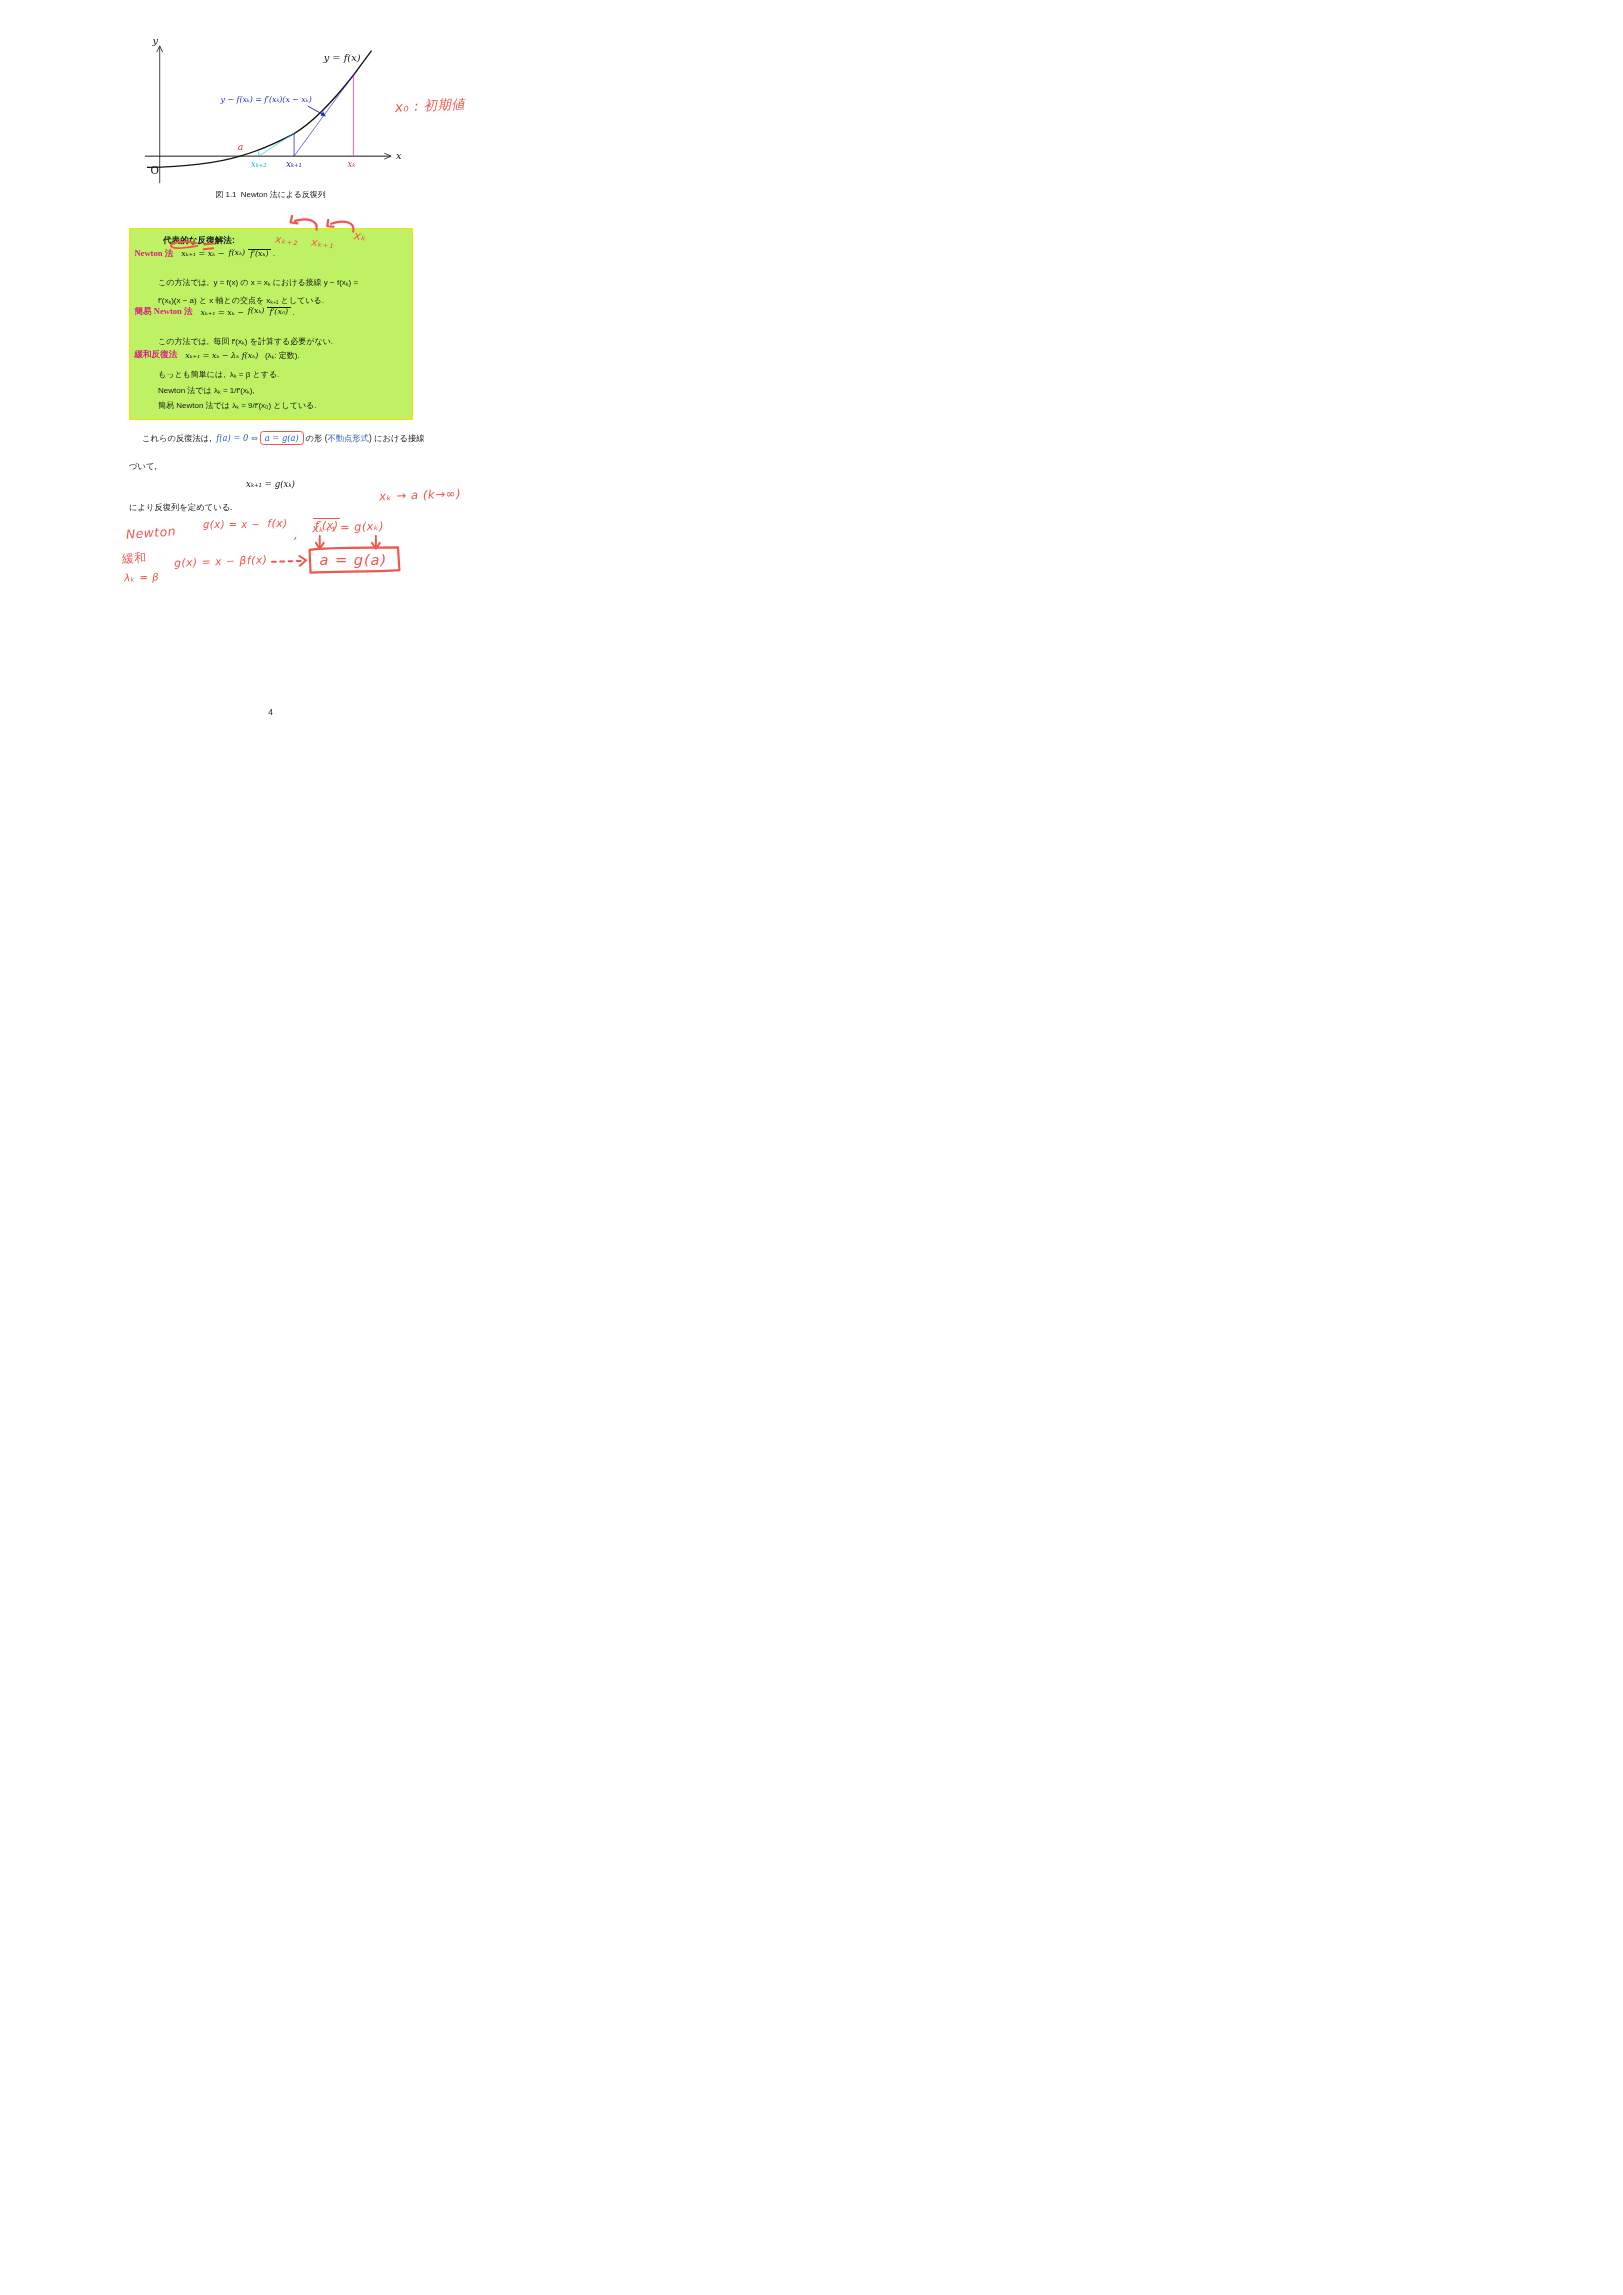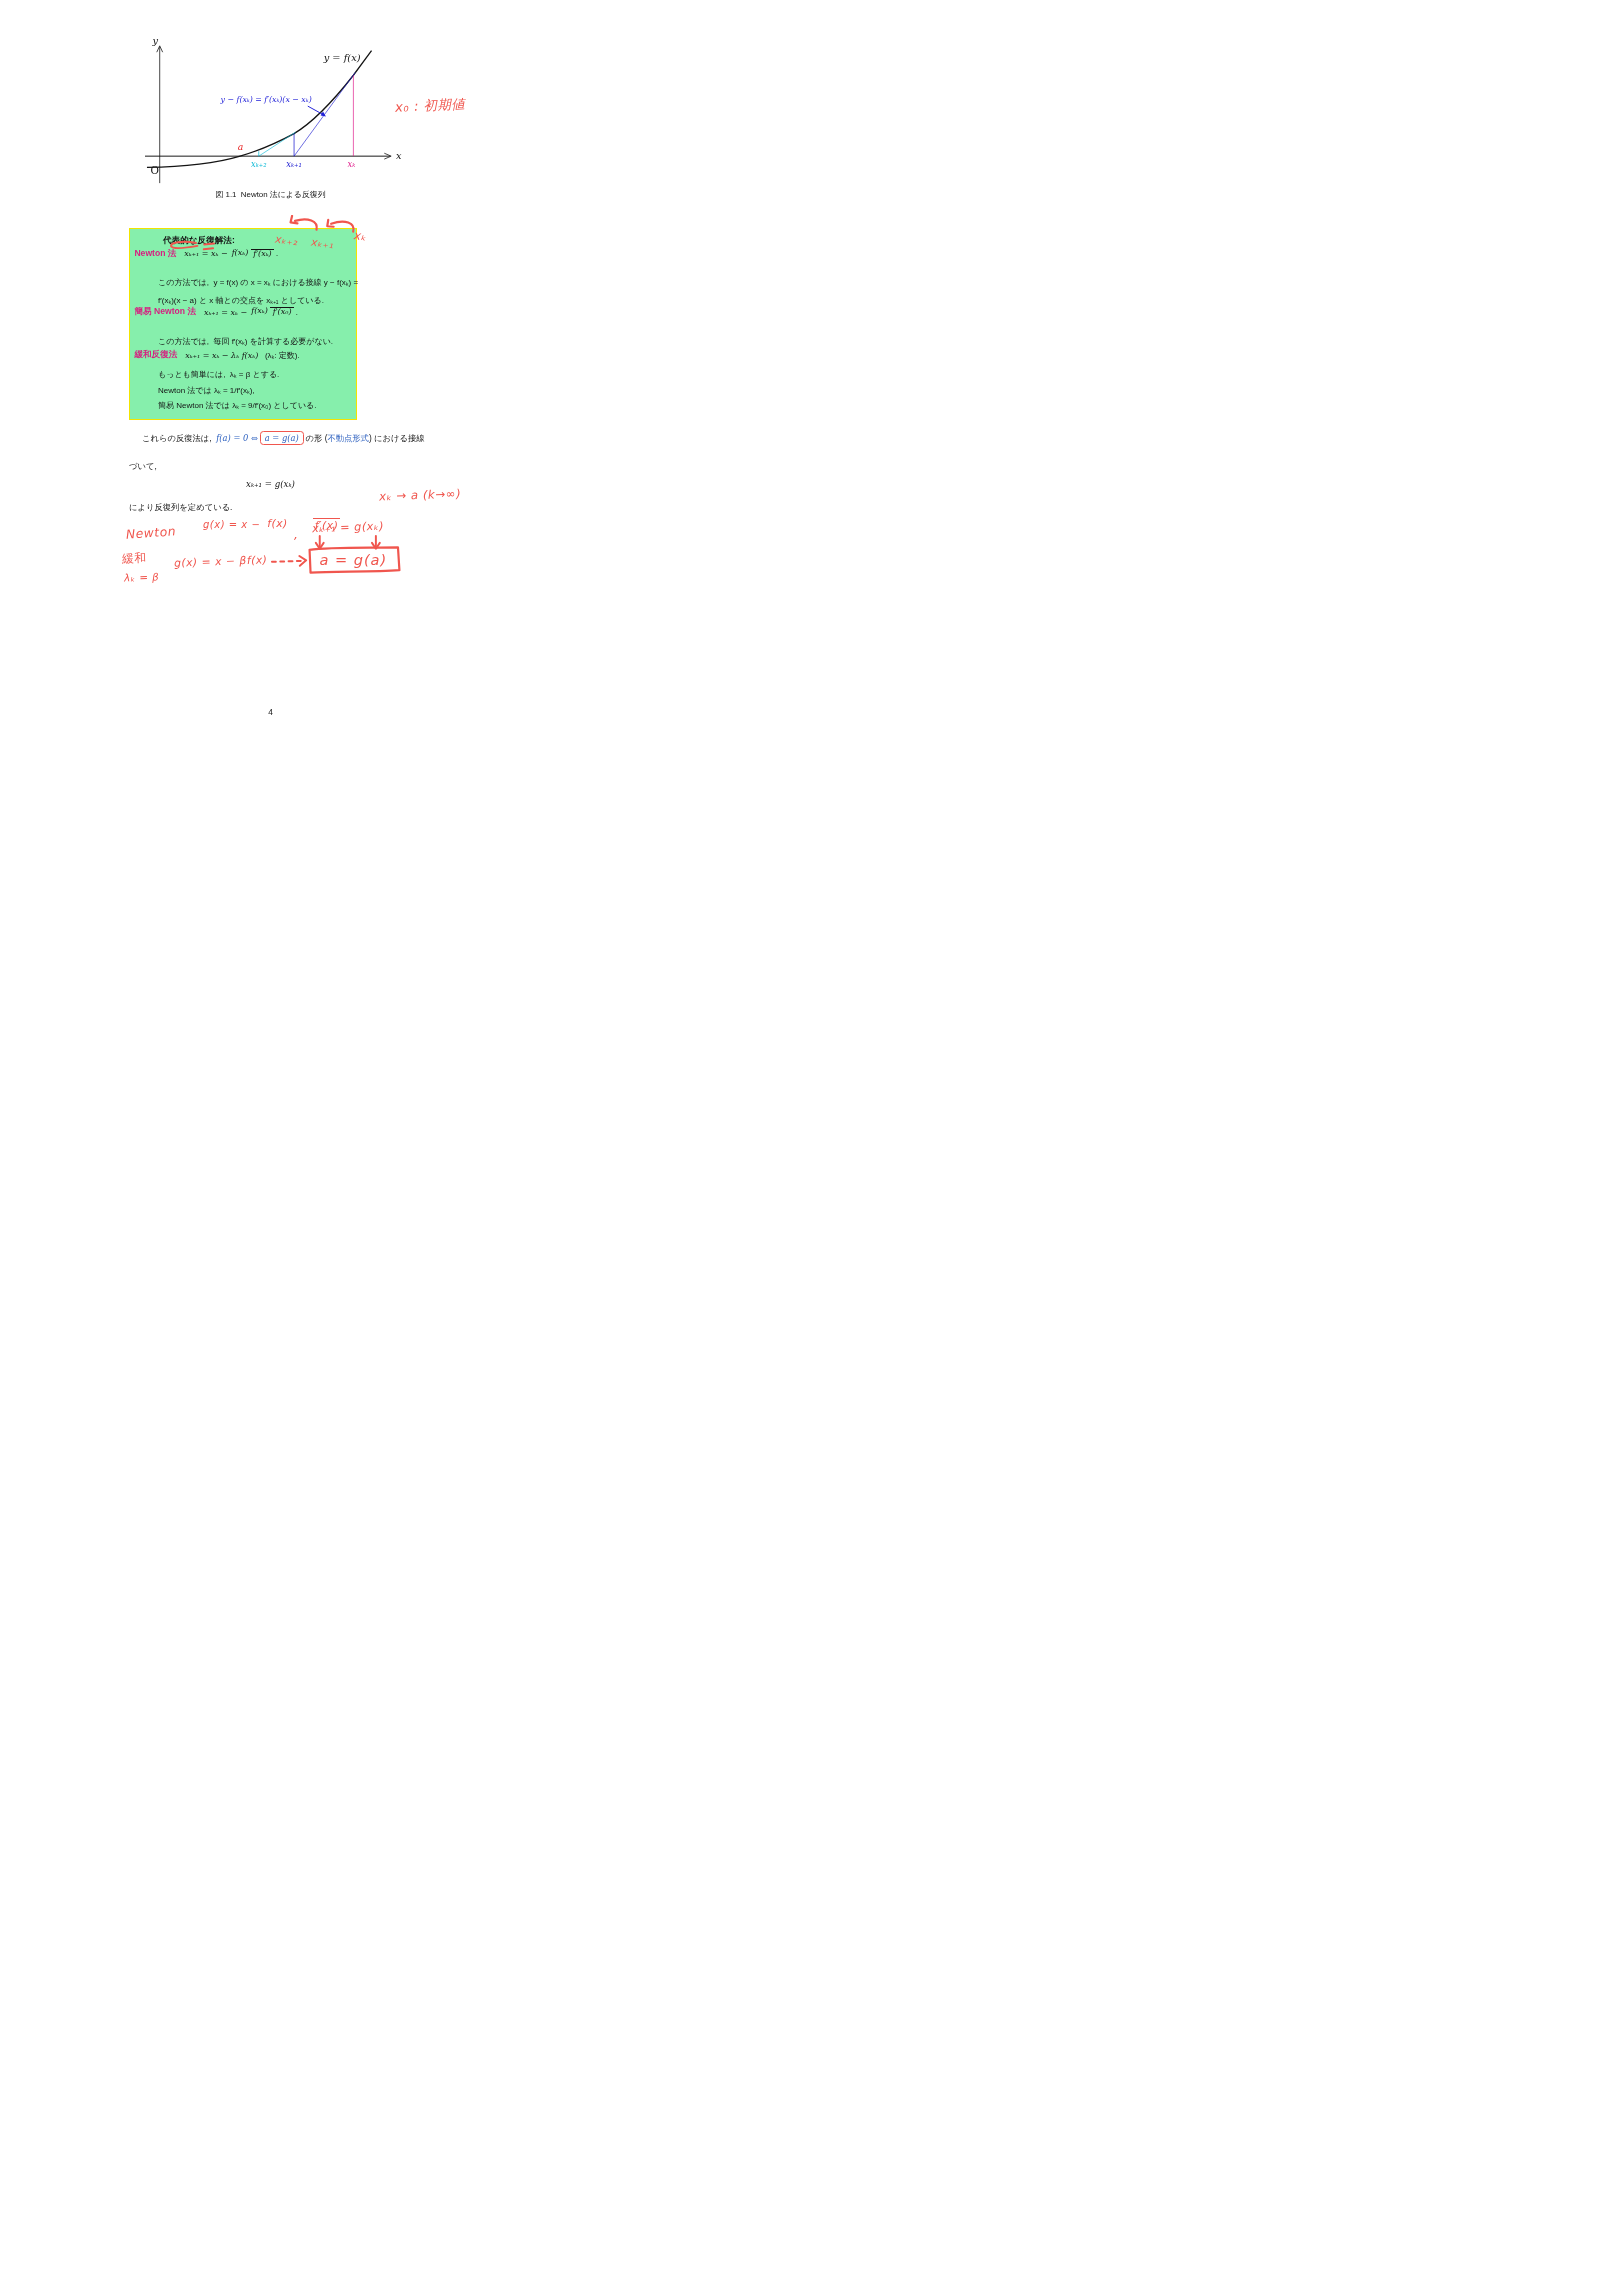--- a/index.html
+++ b/index.html
@@ -10,26 +10,26 @@
   .abs { position:absolute; }
   .math { font-family:"DejaVu Serif", serif; font-style:italic; }
   .jp   { font-family:"Liberation Sans", sans-serif; font-style:normal; }
   .hand {
     font-family:"DejaVu Sans", sans-serif; font-style:italic; color:#f0564e;
     letter-spacing:0.5px;
   }
   .caption { font-size:7.9px; color:#141414; white-space:pre; }
   
   .methodbox {
-    left:129px; top:228px; width:228px; height:192px;
-    background:#86efac; border:1.2px solid #f2e400; box-sizing:border-box;
+    left:129px; top:228px; width:284px; height:192px;
+    background:#bef264; border:1.2px solid #f2e400; box-sizing:border-box;
   }
   .boxtitle { font-size:8.6px; font-weight:bold; white-space:pre; }
   .mname { color:#d61f80; font-weight:bold; font-size:8.6px; white-space:pre;
-           font-family:Liberation Sans, sans-serif; }
+           font-family:Liberation Serif, serif; }
   .note { font-size:8px; white-space:pre; }
   .fline { font-size:8px; white-space:pre; display:flex; align-items:center; }
   .frac { display:inline-flex; flex-direction:row; align-items:center;
           vertical-align:middle; margin:0 1.5px; }
   .frac .num { padding:0 2.5px 0.5px 2.5px; line-height:1.1; }
   .frac .den { border-top:0.7px solid #141414; padding:0.5px 2.5px 0 2.5px; line-height:1.1; }
   .bluemath { color:#2f62c0; }
   .boxed-fp {
     border:1.5px solid #f0564e; border-radius:3.4px; padding:0.5px 3.9px 1.5px 3.9px; margin:0 2px;
   }

